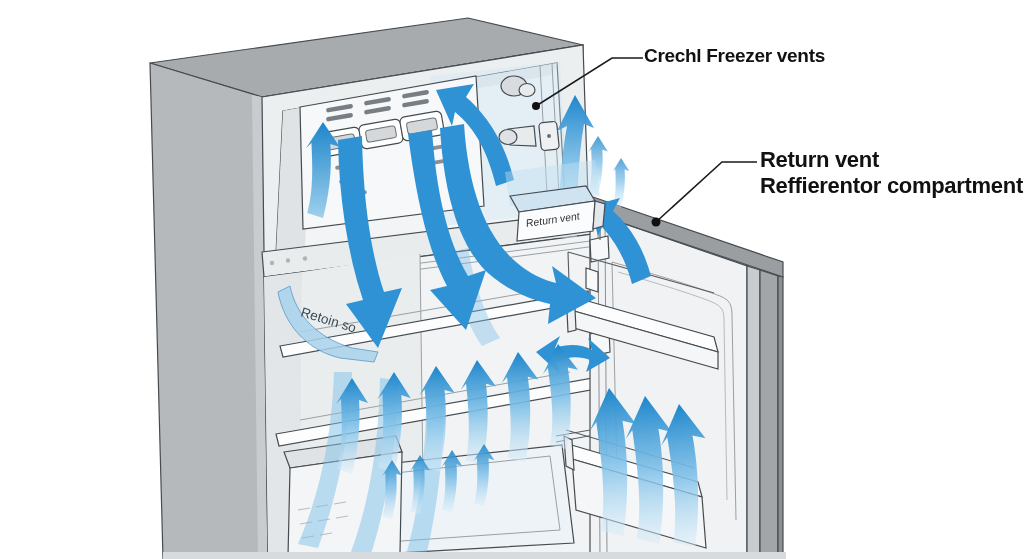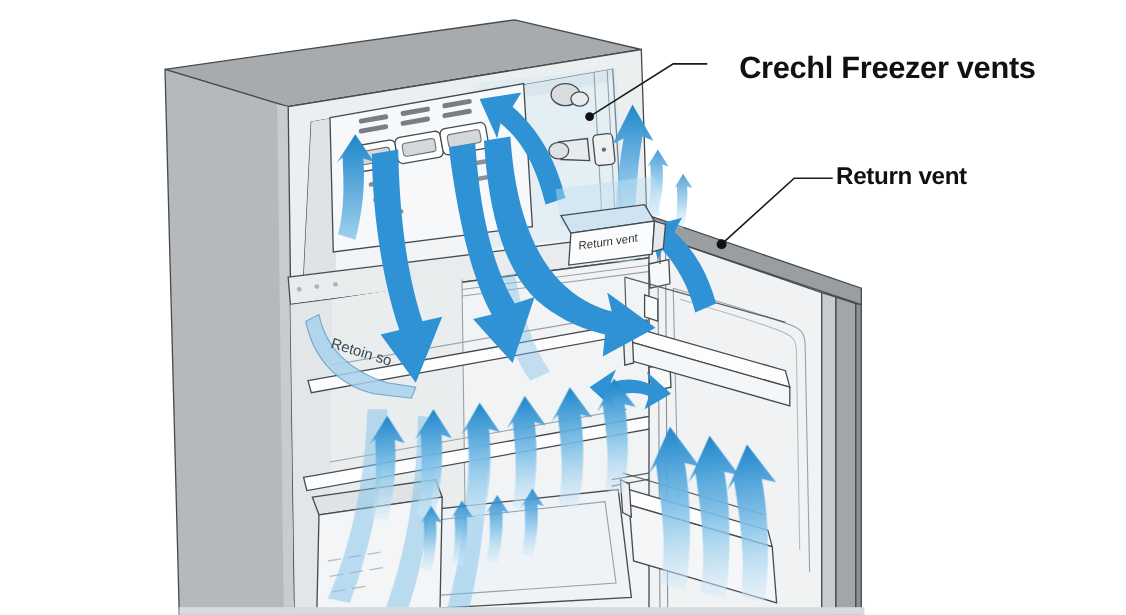--- a/index.html
+++ b/index.html
@@ -1,20 +1,20 @@
 <!DOCTYPE html>
 <html><head>
 <meta charset="utf-8">
 <style>
   html,body{margin:0;padding:0;background:#ffffff;}
   .stage{position:relative;width:1024px;height:559px;background:#ffffff;overflow:hidden;
          font-family:"Liberation Sans", sans-serif;}
   .stage svg{position:absolute;left:0;top:0;}
   .callout{position:absolute;color:#111;font-weight:600;letter-spacing:-0.3px;line-height:1.18;}
-  .callout.one{left:672px;top:45px;font-size:28px;}
+  .callout.one{left:644px;top:45px;font-size:19px;}
   .callout.two{left:760px;top:147px;font-size:22px;}
   .shape{stroke:#454c51;stroke-width:1.2;}
   .thin{stroke:#9aa0a4;stroke-width:1;fill:none;}
   .wire{stroke:#565c61;stroke-width:1.1;fill:none;}
   text{font-family:"Liberation Sans", sans-serif;}
 </style>
 </head>
 <body>
 
 <div class="stage">
@@ -237,14 +237,15 @@
     <polyline points="643,58 612,58 536,106"></polyline>
     <circle cx="536" cy="106" r="4" fill="#111" stroke="none"></circle>
     <polyline points="757,162 722,162 656,222"></polyline>
     <circle cx="656" cy="222" r="4.5" fill="#111" stroke="none"></circle>
   </g>
 </svg>
 
 <div class="callout one">Crechl Freezer vents</div>
 <div class="callout two">
   <div>Return vent</div>
+  <div>Reffierentor compartment</div>
 </div>
 </div>
 
 </body></html>

